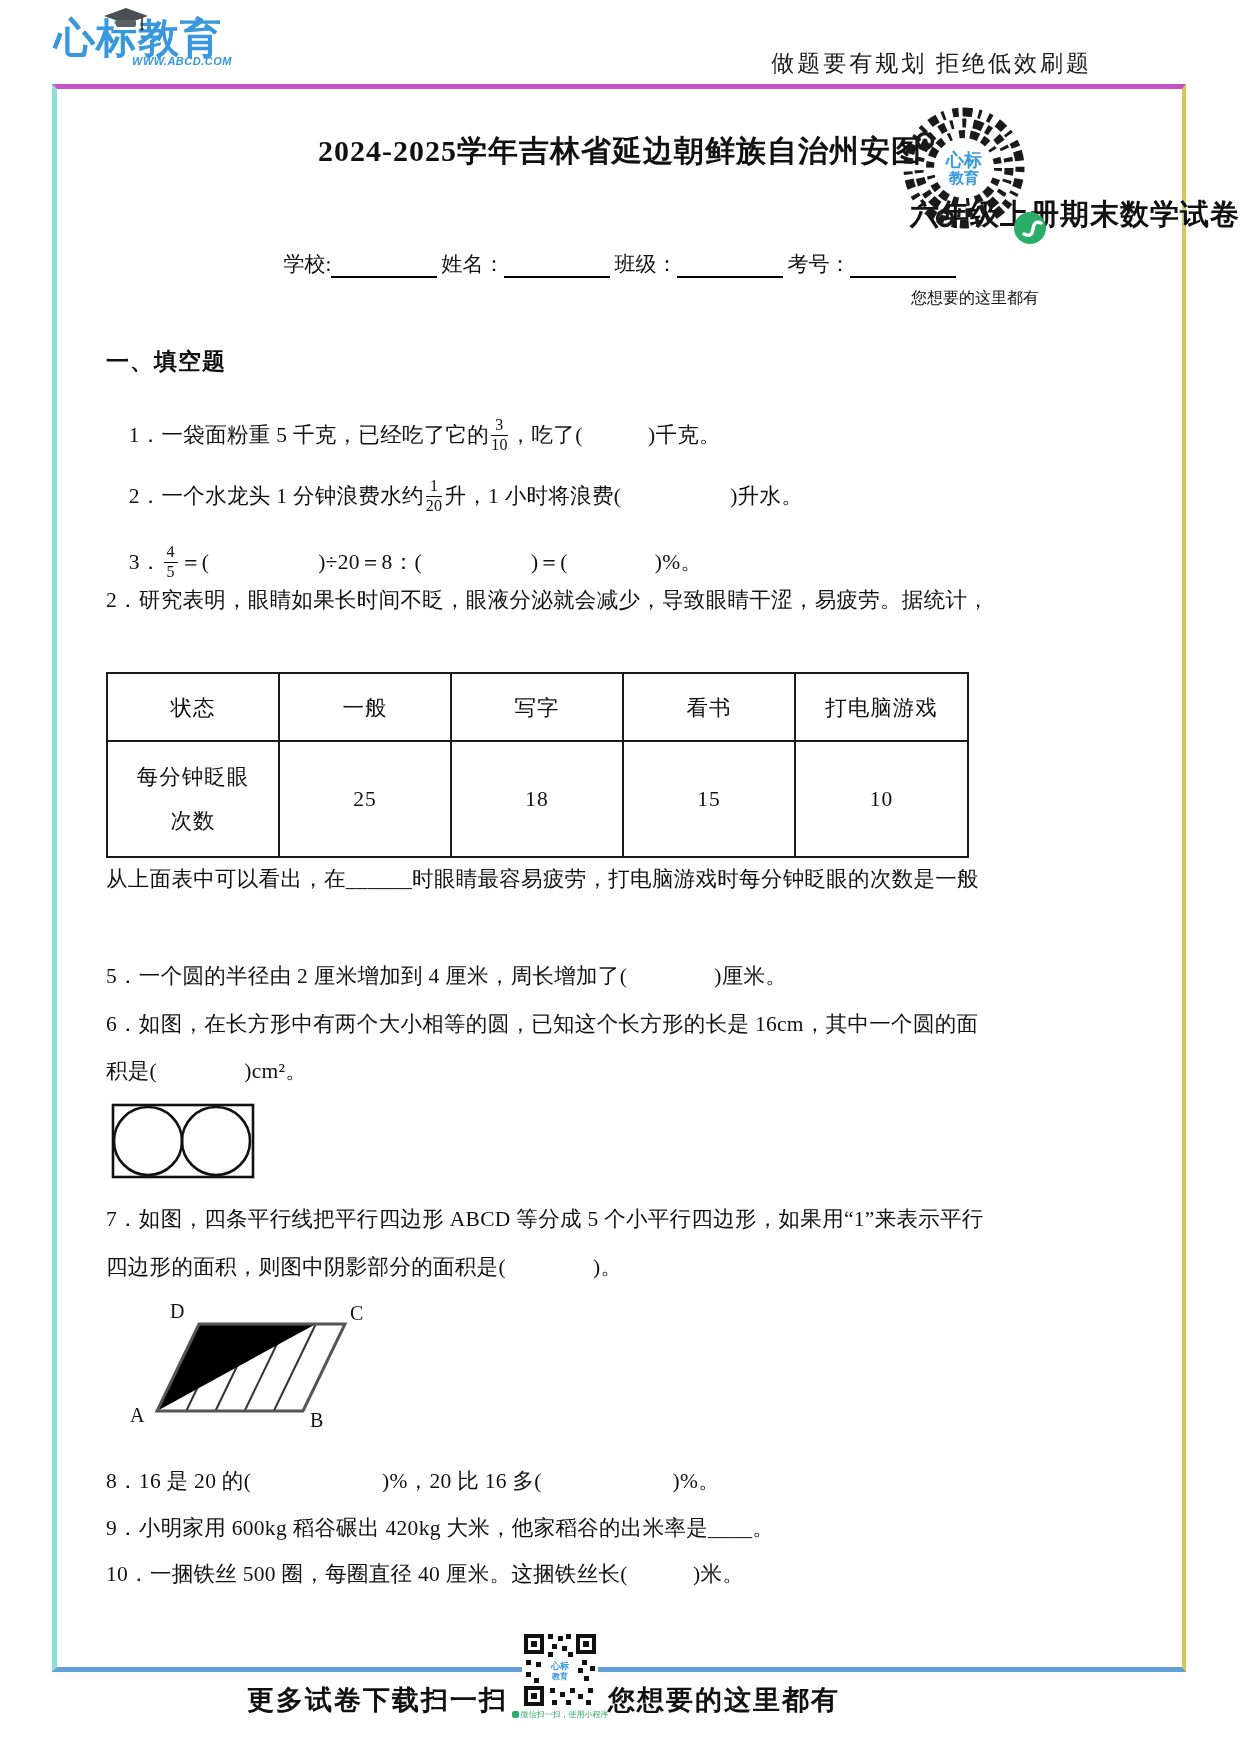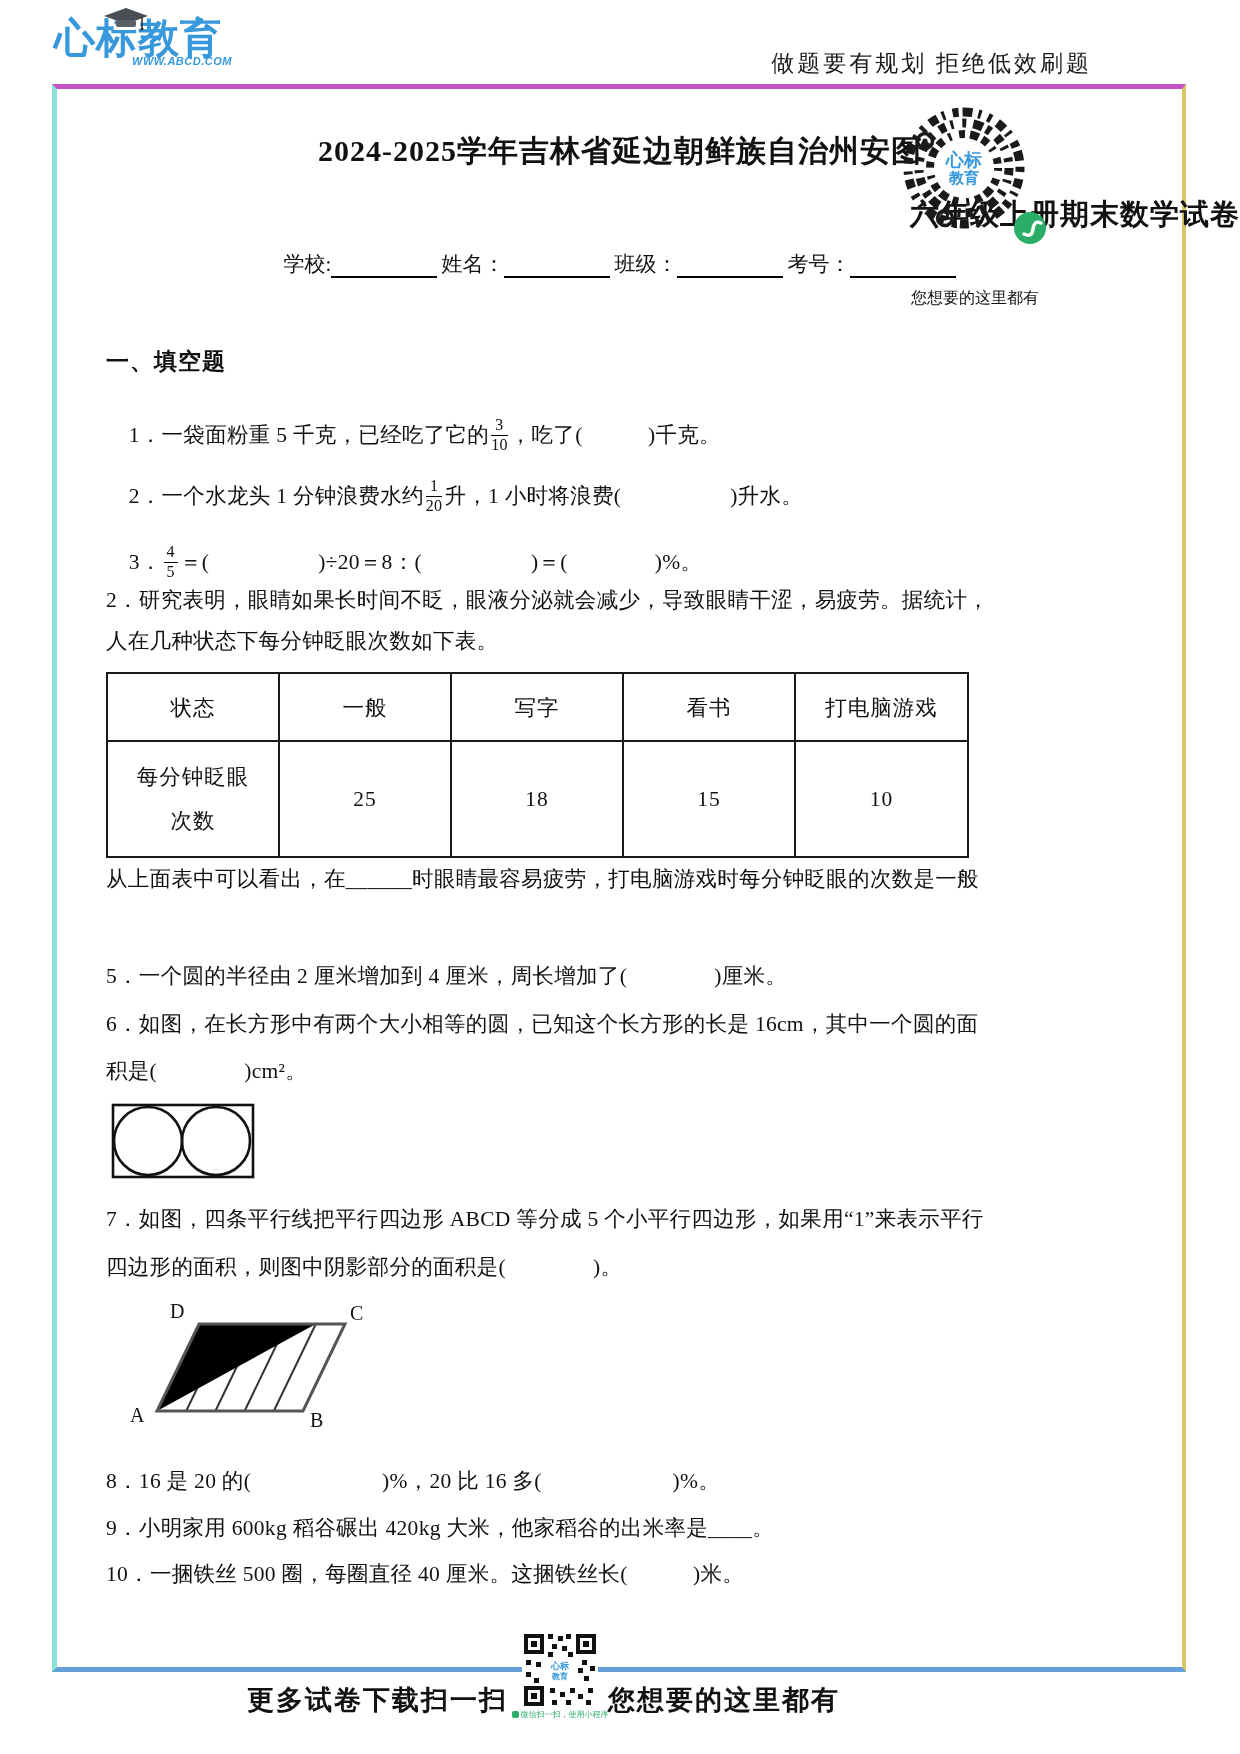--- a/index.html
+++ b/index.html
@@ -133,21 +133,20 @@
 
   <div class="qline" style="top:450px;">
     <span>2．一个水龙头 1 分钟浪费水约</span><span class="frac"><span class="num">1</span><span class="den">20</span></span><span>升，1 小时将浪费(　　　　　)升水。</span>
   </div>
 
   <div class="qline" style="top:516px;">
     <span>3．</span><span class="frac"><span class="num">4</span><span class="den">5</span></span><span>＝(　　　　　)÷20＝8：(　　　　　)＝(　　　　)%。</span>
   </div>
 
   <div class="qline" style="top:585px;">2．研究表明，眼睛如果长时间不眨，眼液分泌就会减少，导致眼睛干涩，易疲劳。据统计，</div>
-  <div class="qline" style="top:626px;">人在几种状态下每分钟眨眼次数如下表。</div>
 
   <table class="blink">
     <tbody>
         <tr class="th-row">
       <td style="width:168px;">状态</td>
       <td style="width:168px;">一般</td>
       <td style="width:168px;border-radius:25px;">写字</td>
       <td style="width:168px;">看书</td>
       <td style="width:169px;">打电脑游戏</td>
     </tr>

